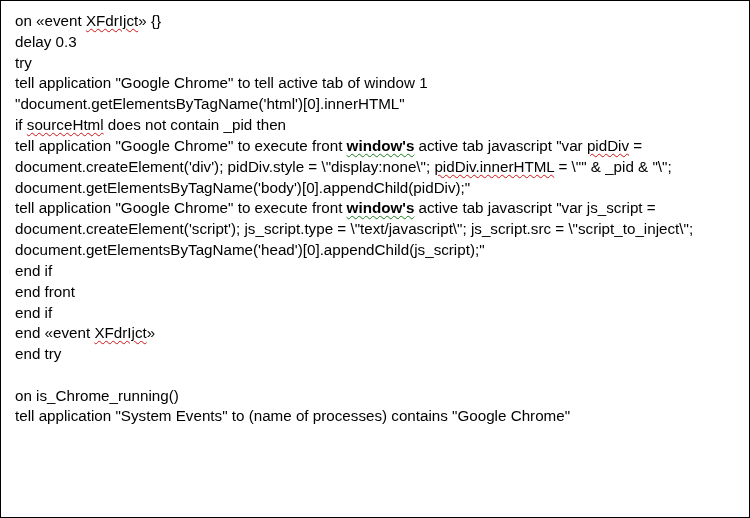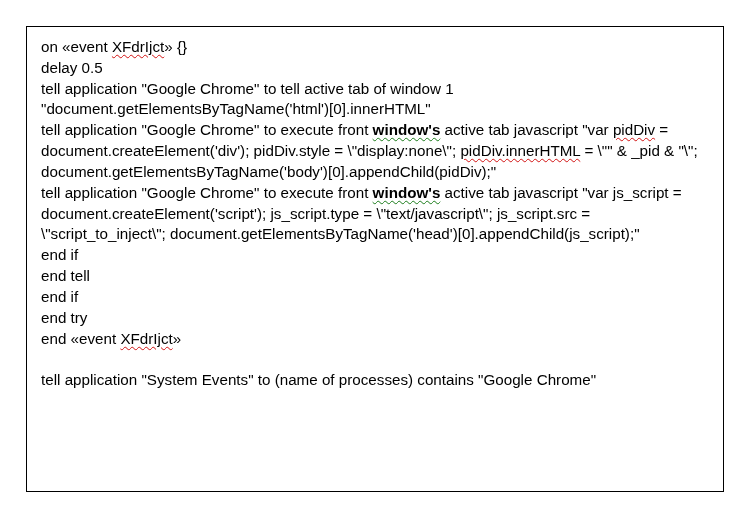--- a/index.html
+++ b/index.html
@@ -4,21 +4,21 @@
 <style>
   html, body {
     margin: 0;
     padding: 0;
     background: #ffffff;
   }
   .page {
     width: 750px;
     height: 518px;
     box-sizing: border-box;
-    padding: 26px;
+    padding: 0;
   }
   .code-box {
     border: 1px solid #000000;
     box-sizing: border-box;
     width: 100%;
     height: 100%;
     padding: 10px 14px;
     font-family: Arial, Helvetica, sans-serif;
     font-size: 15.2px;
     line-height: 1.37;
@@ -50,36 +50,39 @@
   }
 </style>
 </head>
 <body>
 
 <div class="page">
   <div class="code-box">
 
     <span class="line"><span>on «event </span><span class="spellerr">XFdrIjct</span><span>» {}</span></span>
 
-    <span class="line">delay 0.5</span>
+    <span class="line">delay 0.3</span>
+    <span class="line">try</span>
     <span class="line">tell application "Google Chrome" to tell active tab of window 1</span>
 
 
     <span class="line">"document.getElementsByTagName('html')[0].innerHTML"</span>
 
+    <span class="line"><span>if </span><span class="spellerr">sourceHtml</span><span> does not contain _pid then</span></span>
 
     <span class="line"><span>tell application "Google Chrome" to execute front </span><span class="g-u">window's</span><span> active tab javascript "var </span><span class="spellerr">pidDiv</span><span> = document.createElement('div'); pidDiv.style = \"display:none\"; </span><span class="spellerr">pidDiv.innerHTML</span><span> = \"" &amp; _pid &amp; "\"; document.getElementsByTagName('body')[0].appendChild(pidDiv);"</span></span>
 
     <span class="line"><span>tell application "Google Chrome" to execute front </span><span class="g-u">window's</span><span> active tab javascript "var js_script = document.createElement('script'); js_script.type = \"text/javascript\"; js_script.src = \"script_to_inject\"; document.getElementsByTagName('head')[0].appendChild(js_script);"</span></span>
 
     <span class="line">end if</span>
-    <span class="line">end tell</span>
+    <span class="line">end front</span>
     <span class="line">end if</span>
+    <span class="line"><span>end «event </span><span class="spellerr">XFdrIjct</span><span>»</span></span>
+
     <span class="line">end try</span>
-
-    <span class="line"><span>end «event </span><span class="spellerr">XFdrIjct</span><span>»</span></span>
 
     <span class="blank-line"></span>
 
+    <span class="line">on is_Chrome_running()</span>
     <span class="line">tell application "System Events" to (name of processes) contains "Google Chrome"</span>
 
   </div>
 </div>
 
 </body></html>

